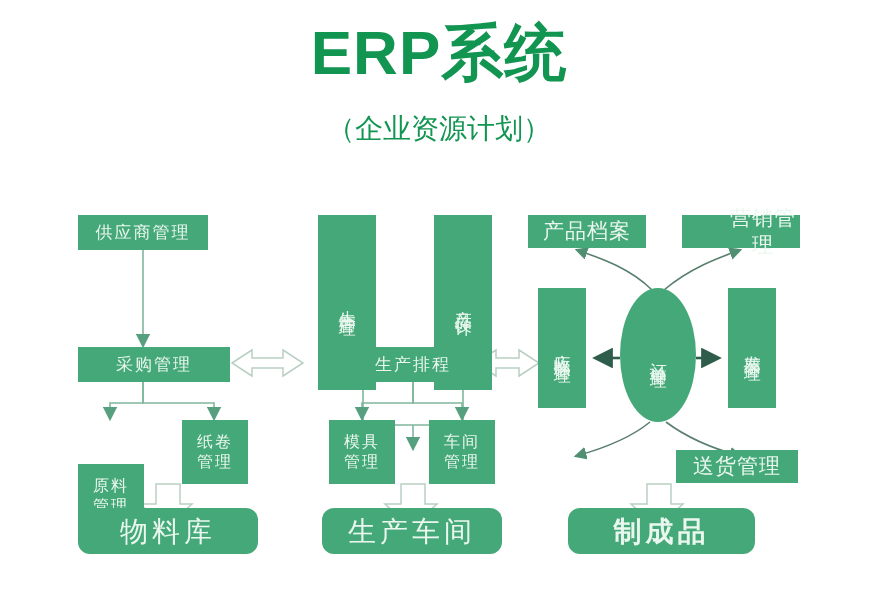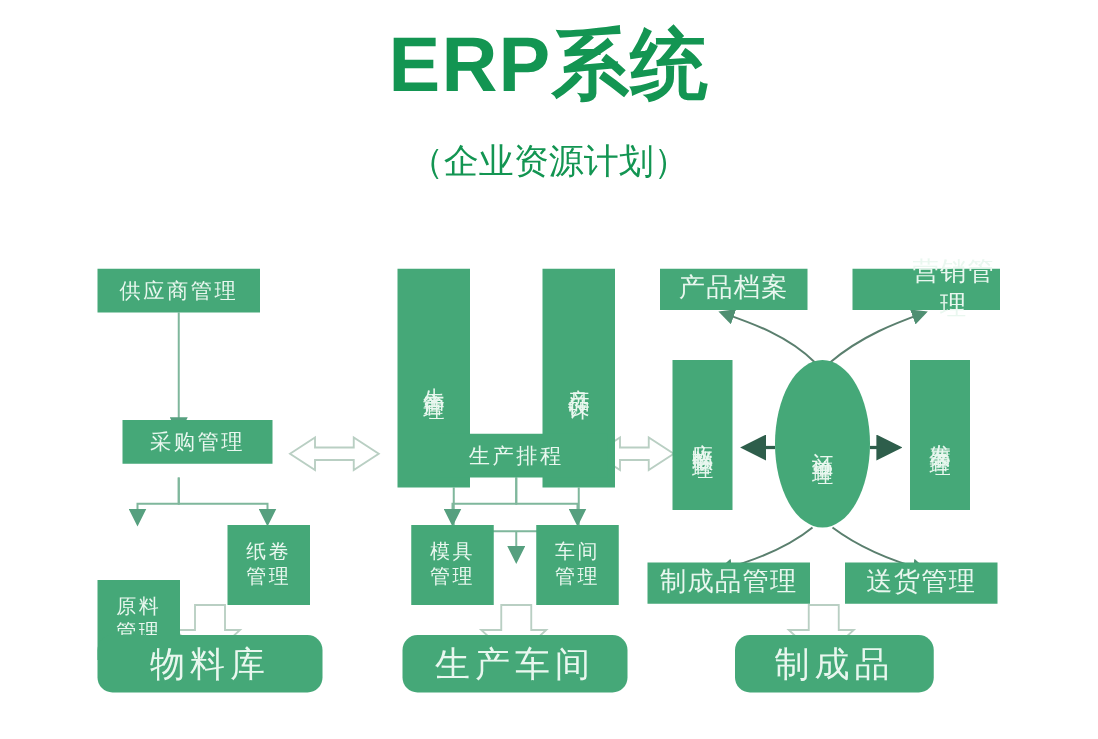--- a/index.html
+++ b/index.html
@@ -151,21 +151,21 @@
       <path d="M666,422 C690,440 718,450 740,456" fill="none" stroke="#5a7f6e" stroke-width="1.6" marker-end="url(#curveArrow)"></path>
     </g>
 
     <g>
       <path d="M647,484 L671,484 L671,504 L683,504 L657,528 L631,504 L647,504 z" fill="#ffffff" stroke="#b9cfc3" stroke-width="1.5"></path>
     </g>
   </svg>
 
   <div class="node" style="left:78px;top:215px;width:130px;height:35px;">供应商管理</div>
 
-  <div class="node" style="left:78px;top:336px;width:120px;height:35px;margin-left:20px;">采购管理</div>
+  <div class="node" style="left:78px;top:347px;width:152px;height:35px;">采购管理</div>
 
   <div class="node two-line" style="left:78px;top:420px;width:66px;height:64px;margin-top:44px;">原料
 管理</div>
 
   <div class="node two-line" style="left:182px;top:420px;width:66px;height:64px;text-align:center;">纸卷
 管理</div>
 
   <div class="node store" style="left:78px;top:508px;width:180px;height:46px;">物料库</div>
 
   <div class="node vert" style="left:318px;top:215px;width:58px;height:175px;">生产管理</div>
@@ -185,19 +185,18 @@
   <div class="node small" style="left:528px;top:215px;width:118px;height:33px;">产品档案</div>
 
   <div class="node small" style="left:682px;top:215px;width:118px;height:33px;padding-left:44px;">营销管理</div>
 
   <div class="node vert" style="left:538px;top:288px;width:48px;height:120px;">应收款管理</div>
 
   <div class="node ellipse" style="left:620px;top:288px;width:76px;height:134px;">订单管理</div>
 
   <div class="node vert" style="left:728px;top:288px;width:48px;height:120px;">发票管理</div>
 
-  <div class="node small" style="left:518px;top:450px;width:130px;height:33px;">制成品管理</div>
 
   <div class="node small" style="left:676px;top:450px;width:122px;height:33px;">送货管理</div>
 
-  <div class="node store" style="left:588px;top:508px;width:159px;height:46px;">制成品</div>
+  <div class="node store" style="left:568px;top:508px;width:187px;height:46px;font-weight:bold;">制成品</div>
 
 </div>
 
 </body></html>

